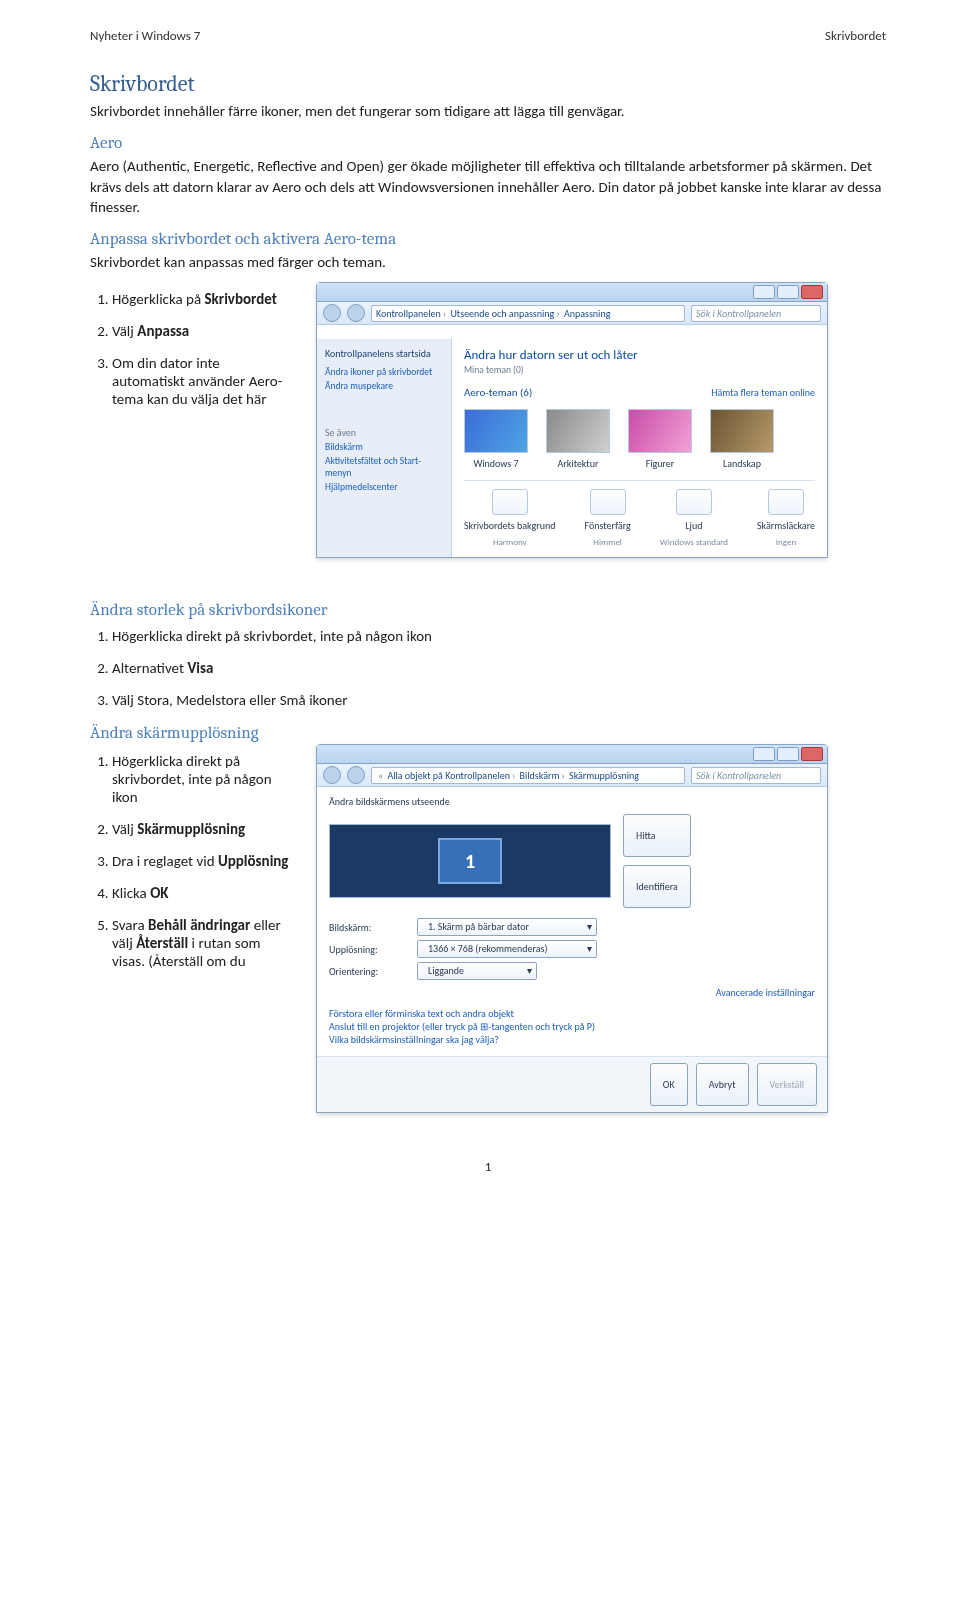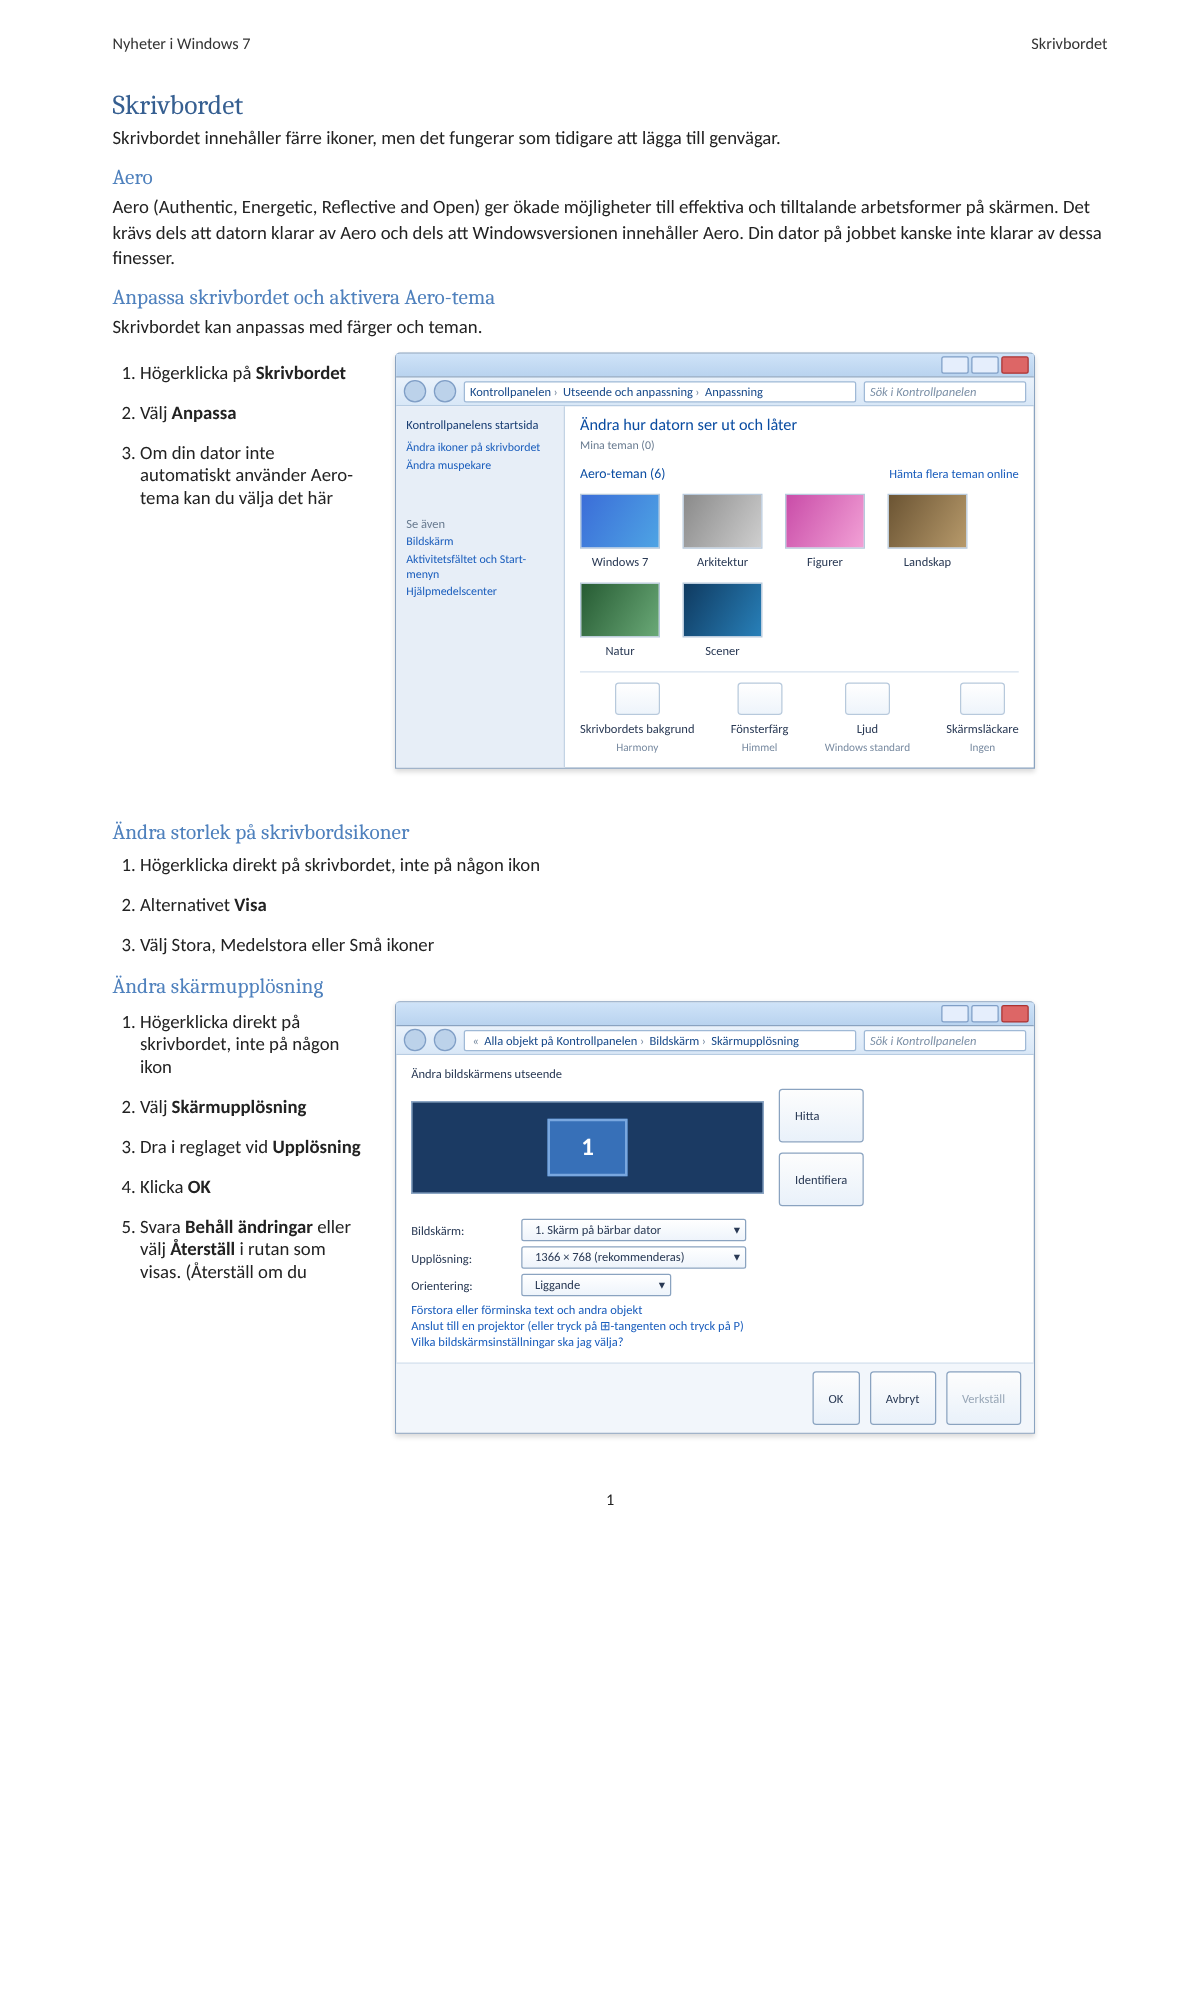--- a/index.html
+++ b/index.html
@@ -44,21 +44,21 @@
   .wbtn.close{ background:#d66; border-color:#a33;}
   .toolbar {
     height:22px; background:linear-gradient(#eaf2fb,#d8e7f7);
     border-bottom:1px solid #b7cce2; display:flex; align-items:center; padding:0 6px; gap:6px;
   }
   .nav-circle{width:16px;height:16px;border-radius:50%;background:#bcd2ea;border:1px solid #7f9ec6;}
   .crumbs{background:#fff;border:1px solid #9fb9d6;border-radius:2px;height:15px;padding:0 4px;line-height:15px;flex:1;white-space:nowrap;overflow:hidden;}
   .token{color:#184a8a;}
   .sep{color:#7a8ca2;margin:0 2px;}
   .searchbox{width:120px;height:15px;border:1px solid #9fb9d6;border-radius:2px;background:#fff;color:#7d91a8;padding:0 4px;line-height:15px;font-style:italic;}
-  .win-body{display:flex;}
+  .win-body{display:flex;margin-top:14px;}
   .side{width:118px;background:#e7eef7;border-right:1px solid #c3d3e4;padding:8px 8px;}
   .side .shead{color:#1b3f74;font-size:10px;margin-bottom:6px;}
   .side a{display:block;color:#1b5ebd;text-decoration:none;margin:2px 0;font-size:9.5px;}
   .side .sect2{margin-top:34px;color:#6a7c91;font-size:10px;}
   .main{flex:1;padding:8px 12px 10px 12px;}
   .main .mh{color:#0b4da2;font-size:13px;margin-bottom:2px;}
   .main .mh2{color:#0b4da2;font-size:11px;margin:10px 0 4px 0;}
   .muted{color:#6a7c91;font-size:9.5px;}
   .info{color:#6a7c91;font-size:9.5px;margin-bottom:4px;}
   .themes{display:flex;gap:18px;margin:6px 0 10px 0;}
@@ -168,30 +168,20 @@
               </div>
             <div class="theme">
                 <div class="thumb fig"></div>
                 <div class="tlabel">Figurer</div>
               </div>
             <div class="theme">
                 <div class="thumb land"></div>
                 <div class="tlabel">Landskap</div>
               </div>
           </div>
-          <div class="themes">
-            <div class="theme">
-                <div class="thumb nat"></div>
-                <div class="tlabel">Natur</div>
-              </div>
-            <div class="theme">
-                <div class="thumb scen"></div>
-                <div class="tlabel">Scener</div>
-              </div>
-          </div>
           <div class="bottomrow">
             <div class="brc">
                 <div class="brico"></div>
                 <div class="brlab">Skrivbordets bakgrund</div>
                 <div class="brval">Harmony</div>
               </div>
             <div class="brc">
                 <div class="brico"></div>
                 <div class="brlab">Fönsterfärg</div>
                 <div class="brval">Himmel</div>
@@ -278,20 +268,23 @@
           <div class="sel">1. Skärm på bärbar dator</div>
         </div>
         <div class="frow">
           <div class="flab">Upplösning:</div>
           <div class="sel">1366 × 768 (rekommenderas)</div>
         </div>
         <div class="frow">
           <div class="flab">Orientering:</div>
           <div class="sel" style="min-width:90px;">Liggande</div>
         </div>
+        <div style="text-align:right;margin:6px 0 8px 0;">
+          <span class="blink">Avancerade inställningar</span>
+        </div>
         <div class="blink">Förstora eller förminska text och andra objekt</div>
         <div class="blink">Anslut till en projektor (eller tryck på ⊞-tangenten och tryck på P)</div>
         <div class="blink">Vilka bildskärmsinställningar ska jag välja?</div>
       </div>
       <div class="bbar">
         <div class="btn">OK</div>
         <div class="btn">Avbryt</div>
         <div class="btn" style="color:#9aa8b8;">Verkställ</div>
       </div>
     </div>

